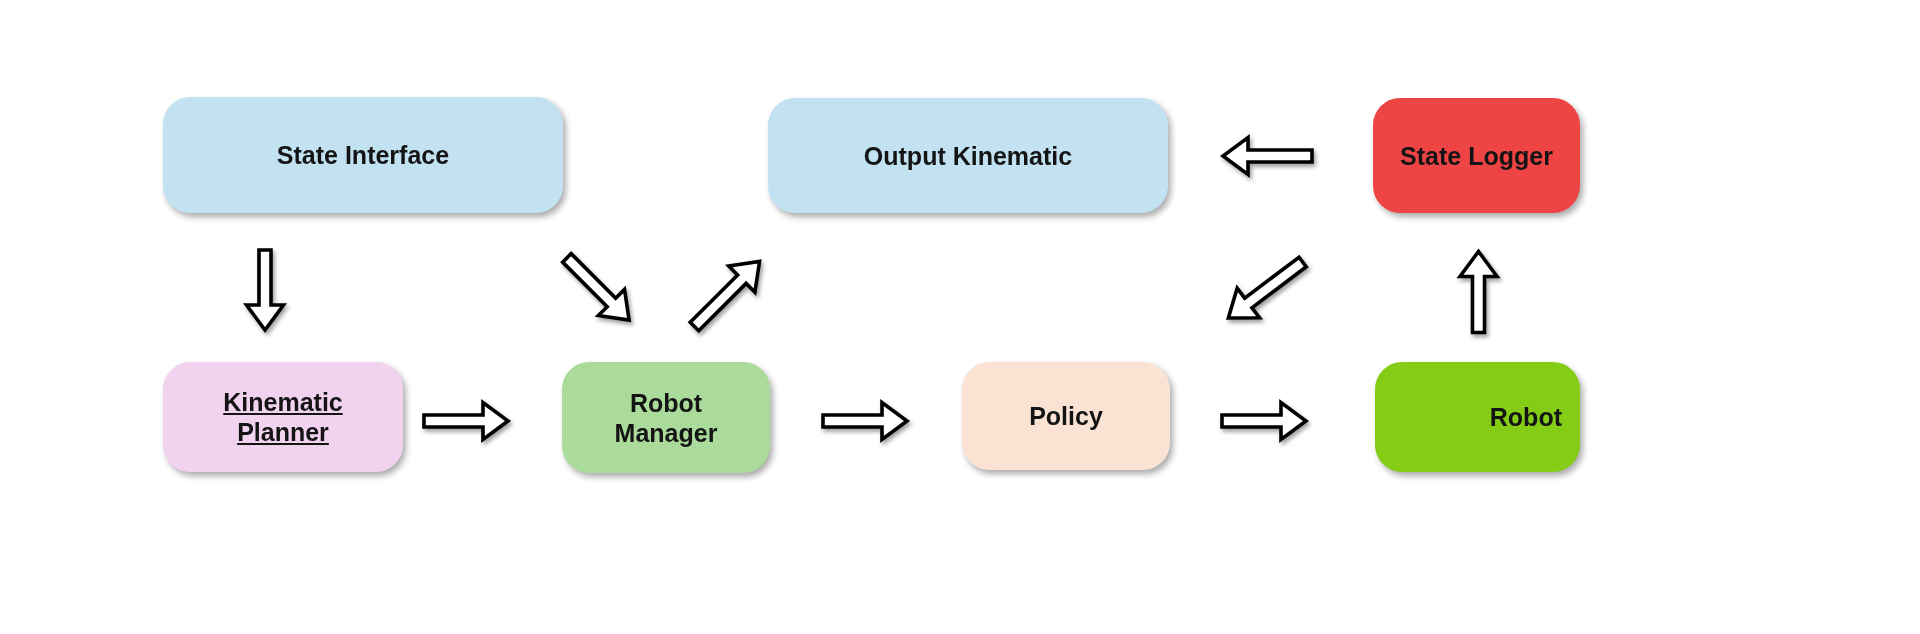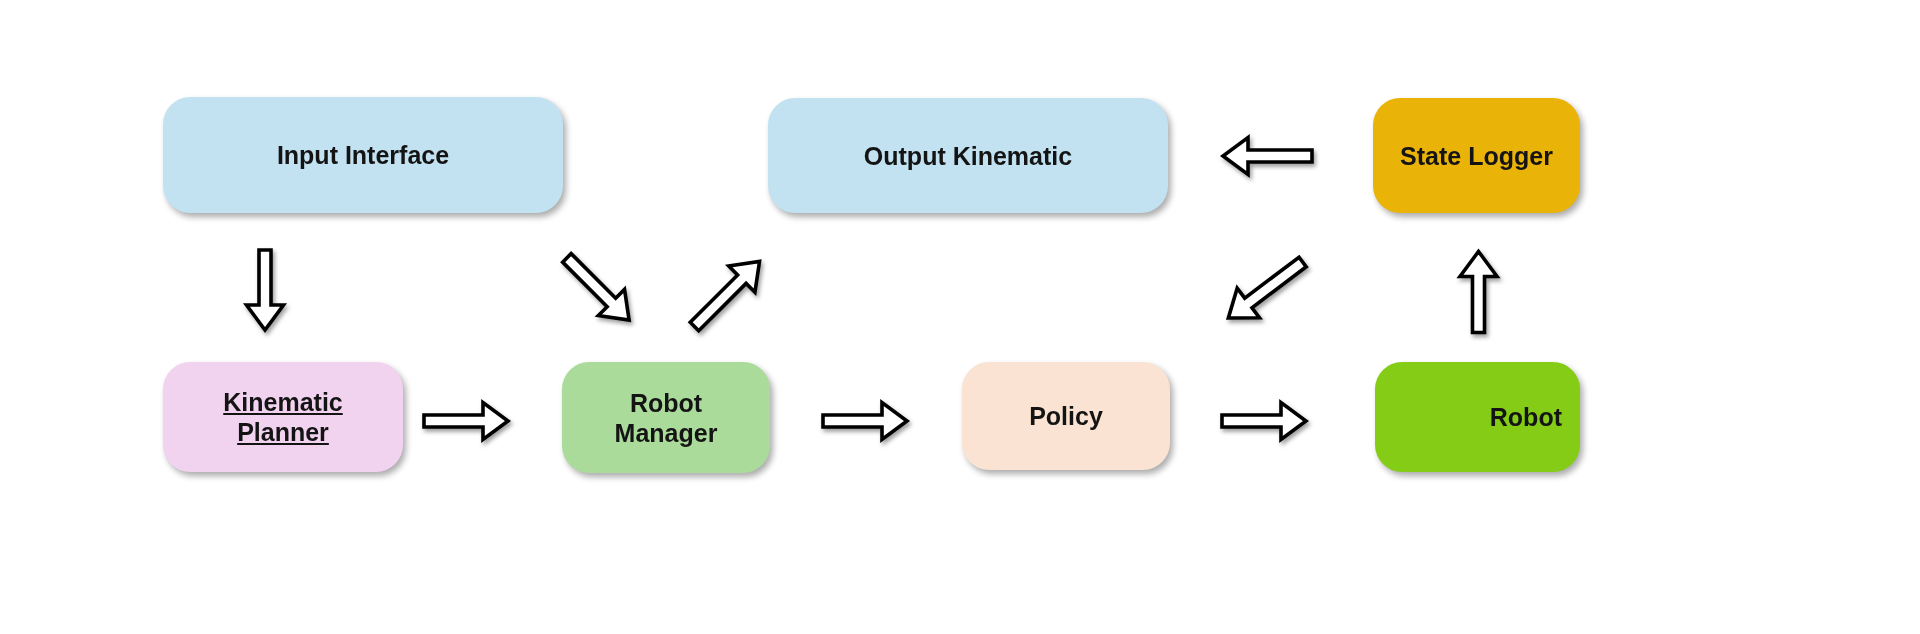--- a/index.html
+++ b/index.html
@@ -62,28 +62,28 @@
   .arrow-robot-to-statelogger { left: 1438px; top: 273px; } .arrow-robot-to-statelogger svg { transform: rotate(-90deg); }
   .arrow-statelogger-to-output{ left: 1223px; top: 137px; } .arrow-statelogger-to-output svg{ transform: rotate(180deg); }
   .arrow-to-policy-diagonal   { left: 1219px; top: 271px; } .arrow-to-policy-diagonal svg   { transform: rotate(143deg); }
 </style>
 </head>
 <body style="background: rgb(255, 255, 255);">
 
 <div class="canvas">
 
   <div class="node node-input-interface" style="background-color: rgb(195, 226, 241);">
-    <span>Input Interface</span>
+    <span>State Interface</span>
   </div>
 
   <div class="node node-output-interface" style="background-color: rgb(195, 226, 241);">
     <span>Output Kinematic</span>
   </div>
 
-  <div class="node node-state-logger" style="background-color: #eab308;">
+  <div class="node node-state-logger" style="background-color: #ef4444;">
     <span>State Logger</span>
   </div>
 
   <div class="node node-kinematic-planner" style="background-color: rgb(241, 211, 239);">
     <span>Kinematic Planner</span>
   </div>
 
   <div class="node node-motion-manager" style="background-color: rgb(171, 219, 155);">
     <span>Robot Manager</span>
   </div>

